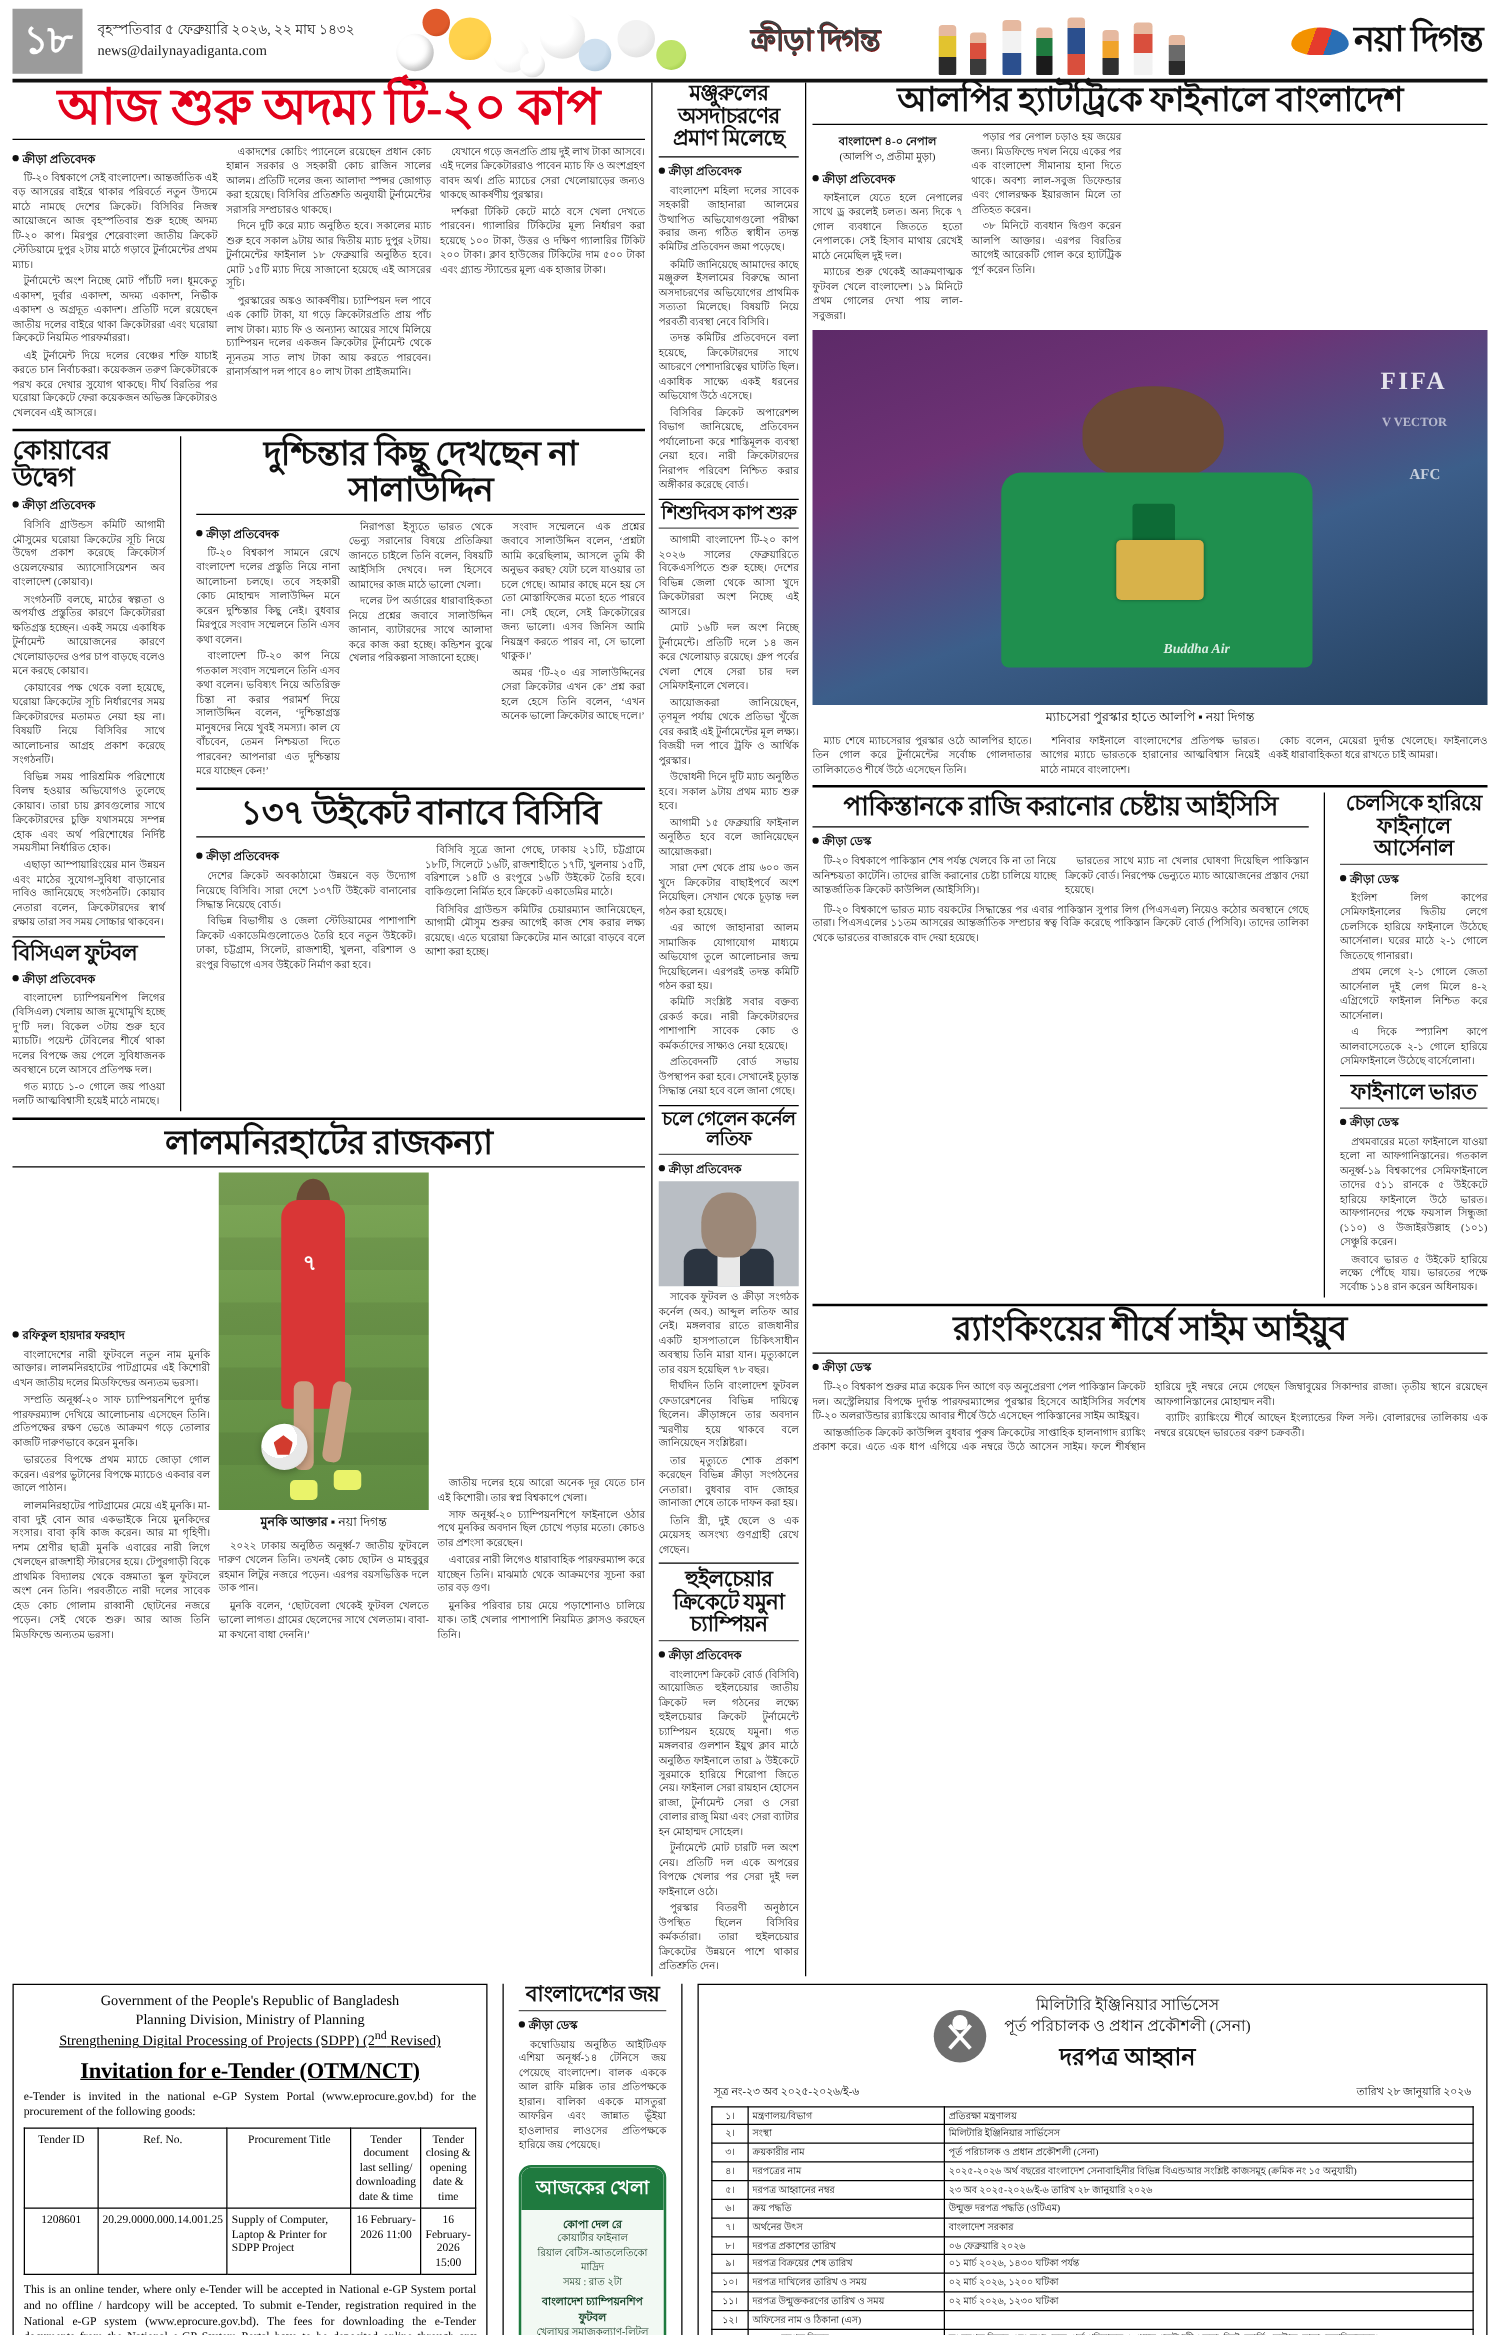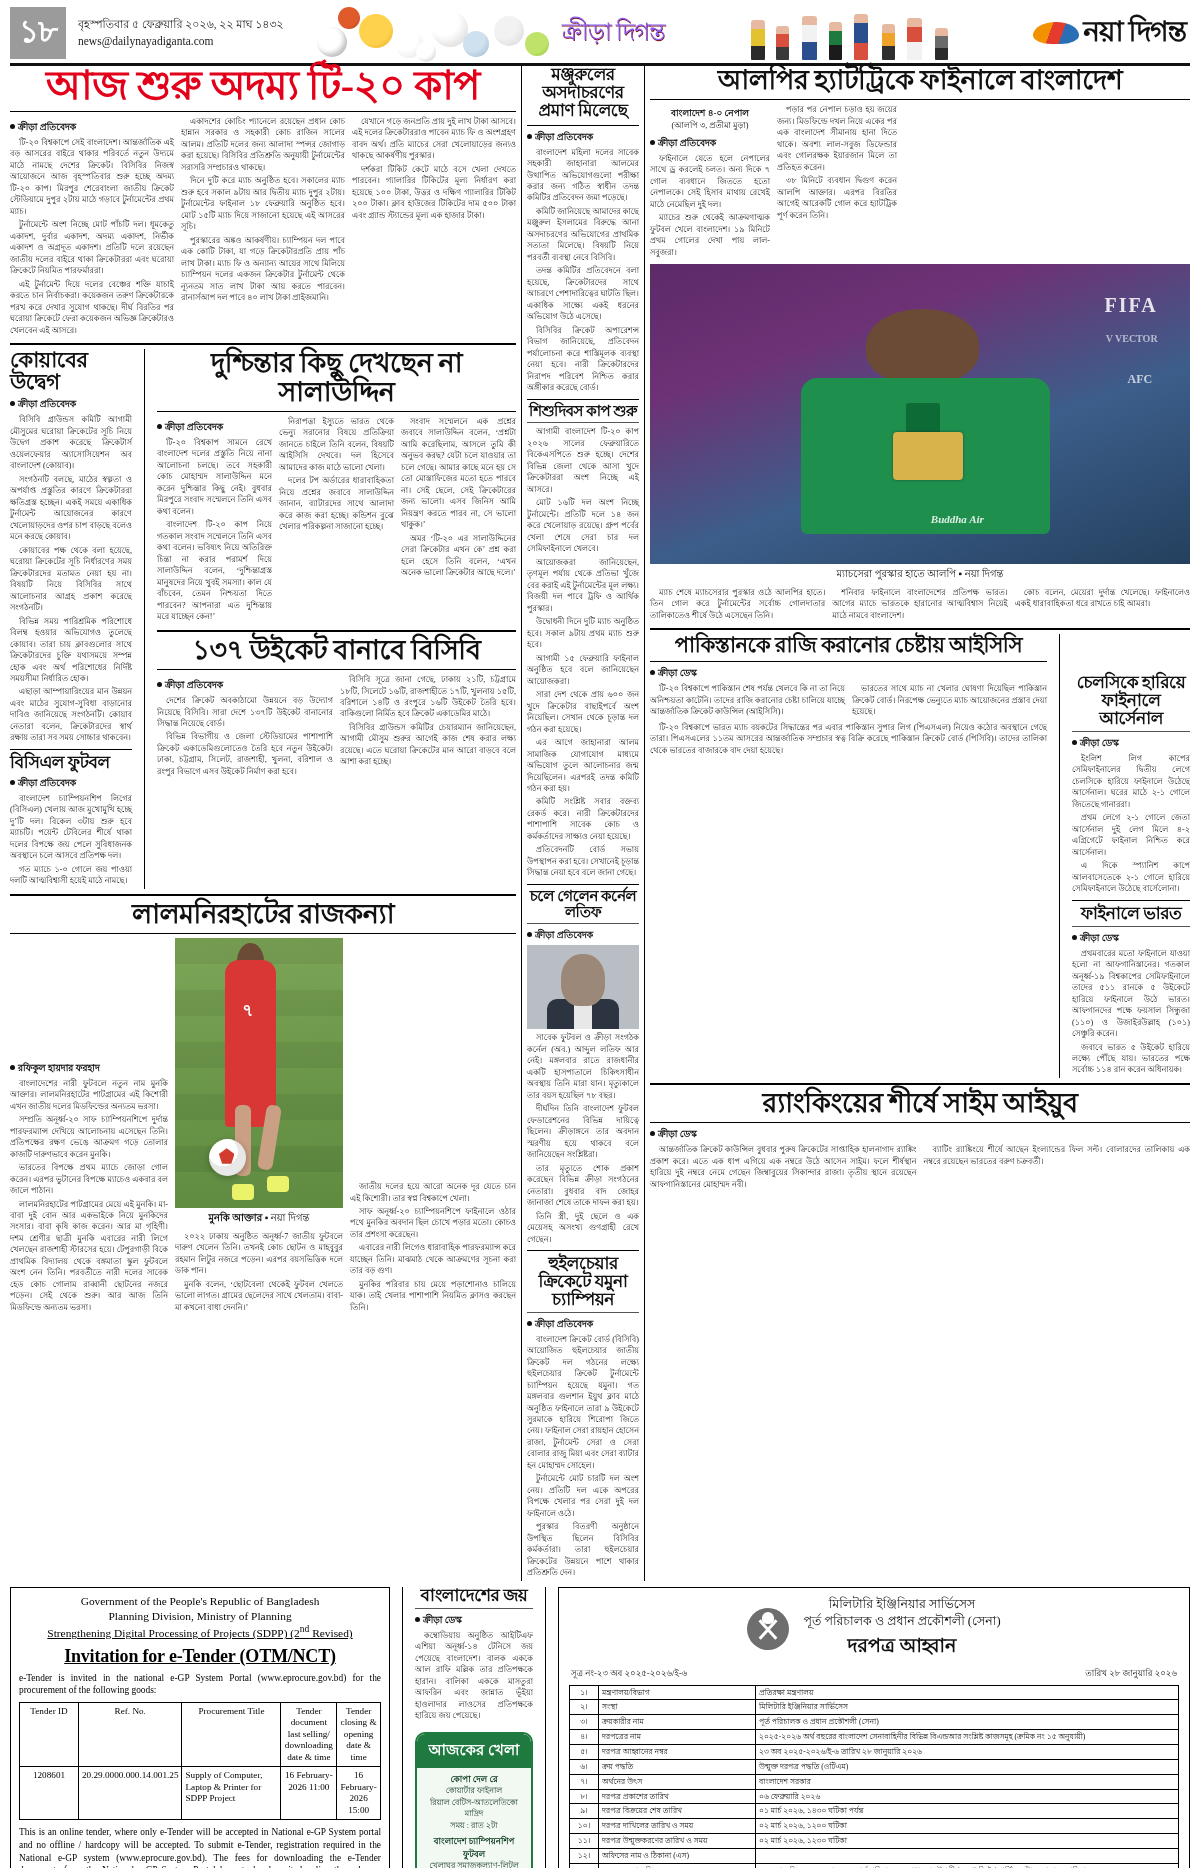--- a/index.html
+++ b/index.html
@@ -13,21 +13,21 @@
 
   
   .masthead{display:flex;align-items:center;height:62px;padding:4px 4px 0 4px;box-sizing:border-box;position:relative;}
   .pagenum{width:56px;height:52px;background:#9b9b9b;color:#fff;display:flex;align-items:center;justify-content:center;
            font-size:31px;font-weight:700;font-family:"Liberation Serif",serif;letter-spacing:-1px;}
   .mast-date{margin-left:12px;line-height:1.45;font-size:11px;color:#222;}
   .mast-date .l2{font-size:11.5px;}
   .mast-sports-img{flex:0 0 260px;height:58px;margin-left:18px;position:relative;overflow:hidden;}
   .balls{position:absolute;inset:0;}
   .ball{position:absolute;border-radius:50%;}
-  .krira-logo{flex:0 0 180px;color:#8b5cf6;font-size:24px;font-weight:400;letter-spacing:-1px;
+  .krira-logo{flex:0 0 180px;text-align:center;color:#404040;font-size:24px;font-weight:700;letter-spacing:-1px;
               text-shadow:0.5px 0.5px 0 #7a0f0f;}
   .mast-athletes{flex:0 0 230px;height:58px;position:relative;overflow:hidden;}
   .ath{position:absolute;bottom:2px;border-radius:3px 3px 1px 1px;}
   .nd-logo{flex:1;text-align:right;padding-right:4px;}
   .nd-logo .nd-text{font-size:28px;font-weight:700;color:#111;letter-spacing:-1px;display:inline-block;}
   .nd-swoosh{display:inline-block;width:46px;height:22px;margin-right:4px;vertical-align:-3px;
     background:linear-gradient(110deg,#f39200 0 38%,#e53b2c 38% 62%,#2a6fb5 62% 100%);border-radius:50% 50% 40% 40%/60% 60% 40% 40%;}
   .mast-rule{height:3px;background:#111;margin:1px 4px 0 4px;}
 
   
@@ -449,21 +449,21 @@
           <div class="byline"><span class="dot"></span><span>ক্রীড়া ডেস্ক</span></div>
           <div class="bodytext cols2">
             <p class="first">টি-২০ বিশ্বকাপে পাকিস্তান শেষ পর্যন্ত খেলবে কি না তা নিয়ে অনিশ্চয়তা কাটেনি। তাদের রাজি করানোর চেষ্টা চালিয়ে যাচ্ছে আন্তর্জাতিক ক্রিকেট কাউন্সিল (আইসিসি)।</p>
             <p>ভারতের সাথে ম্যাচ না খেলার ঘোষণা দিয়েছিল পাকিস্তান ক্রিকেট বোর্ড। নিরপেক্ষ ভেন্যুতে ম্যাচ আয়োজনের প্রস্তাব দেয়া হয়েছে।</p>
           </div>
           <div class="bodytext" style="margin-top:2px;">
             <p>টি-২০ বিশ্বকাপে ভারত ম্যাচ বয়কটের সিদ্ধান্তের পর এবার পাকিস্তান সুপার লিগ (পিএসএল) নিয়েও কঠোর অবস্থানে গেছে তারা। পিএসএলের ১১তম আসরের আন্তর্জাতিক সম্প্রচার স্বত্ব বিক্রি করেছে পাকিস্তান ক্রিকেট বোর্ড (পিসিবি)। তাদের তালিকা থেকে ভারতের বাজারকে বাদ দেয়া হয়েছে।</p>
           </div>
         </div>
         <div class="vline"></div>
-        <div style="width:118px;margin-top:40px;">
+        <div style="width:118px;">
           <div class="hl-blk h-sm">চেলসিকে হারিয়ে ফাইনালে আর্সেনাল</div>
           <div class="rule-hair"></div>
           <div class="byline"><span class="dot"></span><span>ক্রীড়া ডেস্ক</span></div>
           <div class="bodytext">
             <p class="first">ইংলিশ লিগ কাপের সেমিফাইনালের দ্বিতীয় লেগে চেলসিকে হারিয়ে ফাইনালে উঠেছে আর্সেনাল। ঘরের মাঠে ২-১ গোলে জিতেছে গানাররা।</p>
             <p>প্রথম লেগে ২-১ গোলে জেতা আর্সেনাল দুই লেগ মিলে ৪-২ এগ্রিগেটে ফাইনাল নিশ্চিত করে আর্সেনাল।</p>
             <p>এ দিকে স্প্যানিশ কাপে আলবাসেতেকে ২-১ গোলে হারিয়ে সেমিফাইনালে উঠেছে বার্সেলোনা।</p>
           </div>
           <div class="rule-thin"></div>
           <div class="hl-blk h-sm">ফাইনালে ভারত</div>
@@ -475,20 +475,21 @@
           </div>
         </div>
       </div>
 
       <div class="rule-thick"></div>
 
       <div class="hl-blk h-lg">র‌্যাংকিংয়ের শীর্ষে সাইম আইয়ুব</div>
       <div class="rule-thin"></div>
       <div class="byline"><span class="dot"></span><span>ক্রীড়া ডেস্ক</span></div>
       <div class="bodytext cols2">
+        <p class="first">টি-২০ বিশ্বকাপ শুরুর মাত্র কয়েক দিন আগে বড় অনুপ্রেরণা পেল পাকিস্তান ক্রিকেট দল। অস্ট্রেলিয়ার বিপক্ষে দুর্দান্ত পারফরম্যান্সের পুরস্কার হিসেবে আইসিসির সর্বশেষ টি-২০ অলরাউন্ডার র‌্যাঙ্কিংয়ে আবার শীর্ষে উঠে এসেছেন পাকিস্তানের সাইম আইয়ুব।</p>
         <p>আন্তর্জাতিক ক্রিকেট কাউন্সিল বুধবার পুরুষ ক্রিকেটের সাপ্তাহিক হালনাগাদ র‌্যাঙ্কিং প্রকাশ করে। এতে এক ধাপ এগিয়ে এক নম্বরে উঠে আসেন সাইম। ফলে শীর্ষস্থান হারিয়ে দুই নম্বরে নেমে গেছেন জিম্বাবুয়ের সিকান্দার রাজা। তৃতীয় স্থানে রয়েছেন আফগানিস্তানের মোহাম্মদ নবী।</p>
         <p>ব্যাটিং র‌্যাঙ্কিংয়ে শীর্ষে আছেন ইংল্যান্ডের ফিল সল্ট। বোলারদের তালিকায় এক নম্বরে রয়েছেন ভারতের বরুণ চক্রবর্তী।</p>
       </div>
     </div>
   </div>
 
   <div style="display:flex;gap:7px;padding:6px 4px 0 4px;box-sizing:border-box;">
 
     <div style="width:380px;">
       <div class="adbox ad-en">

